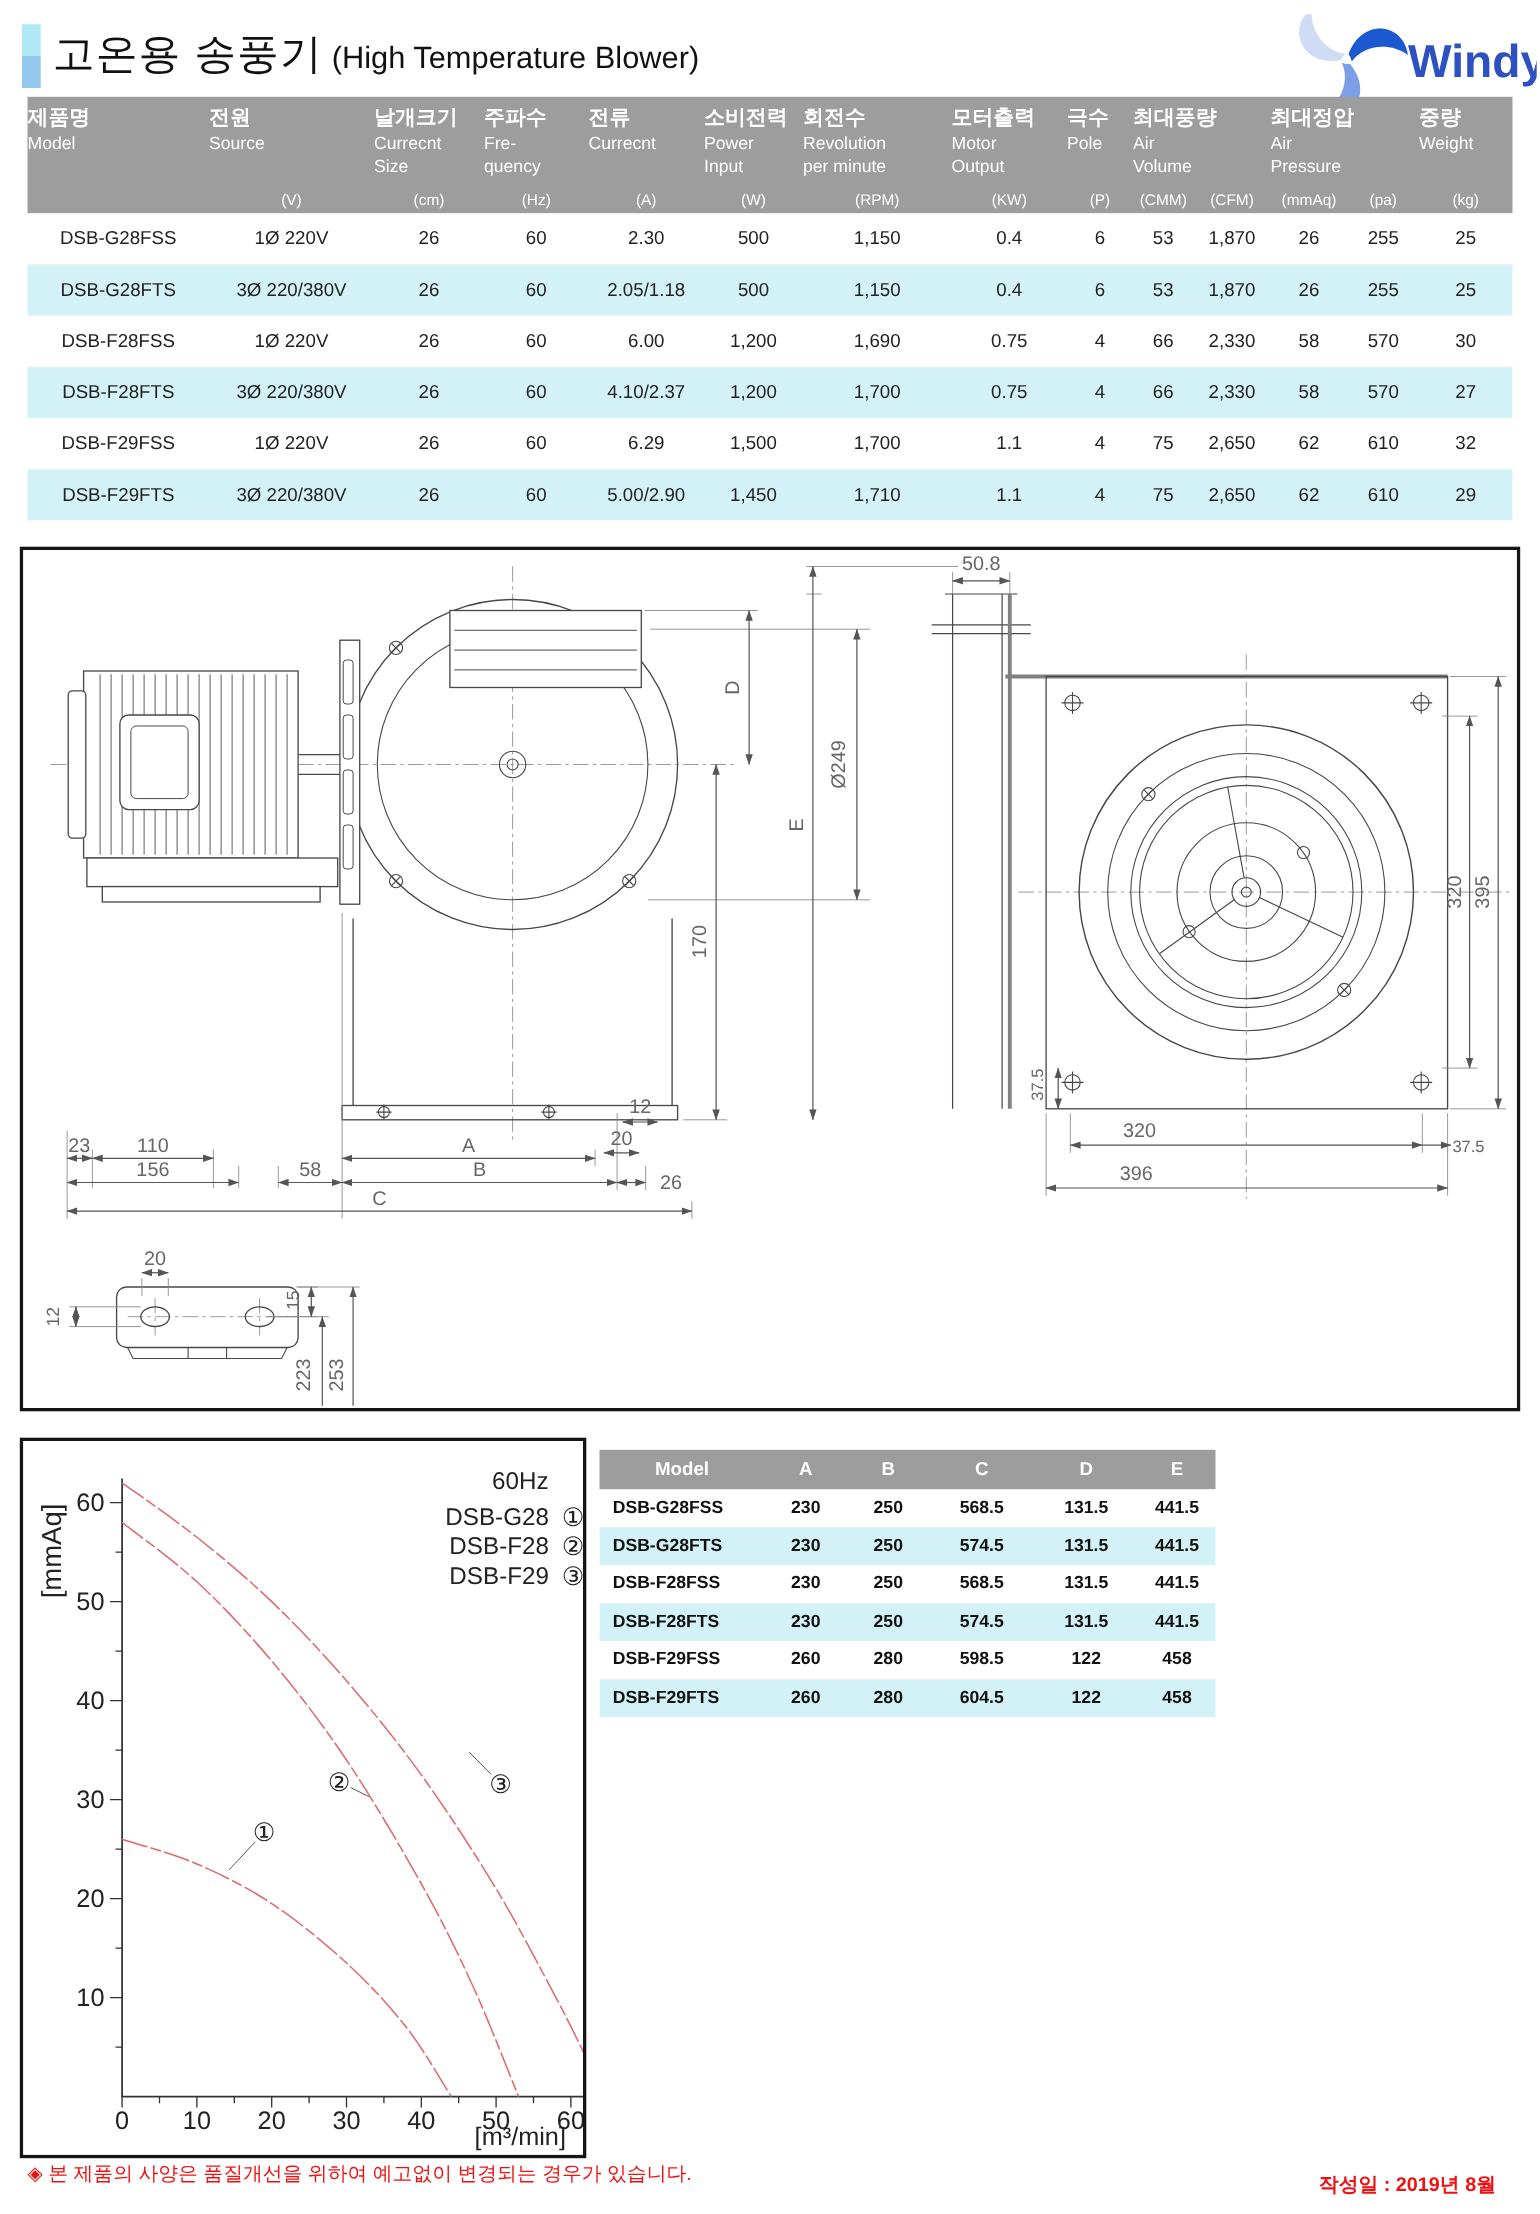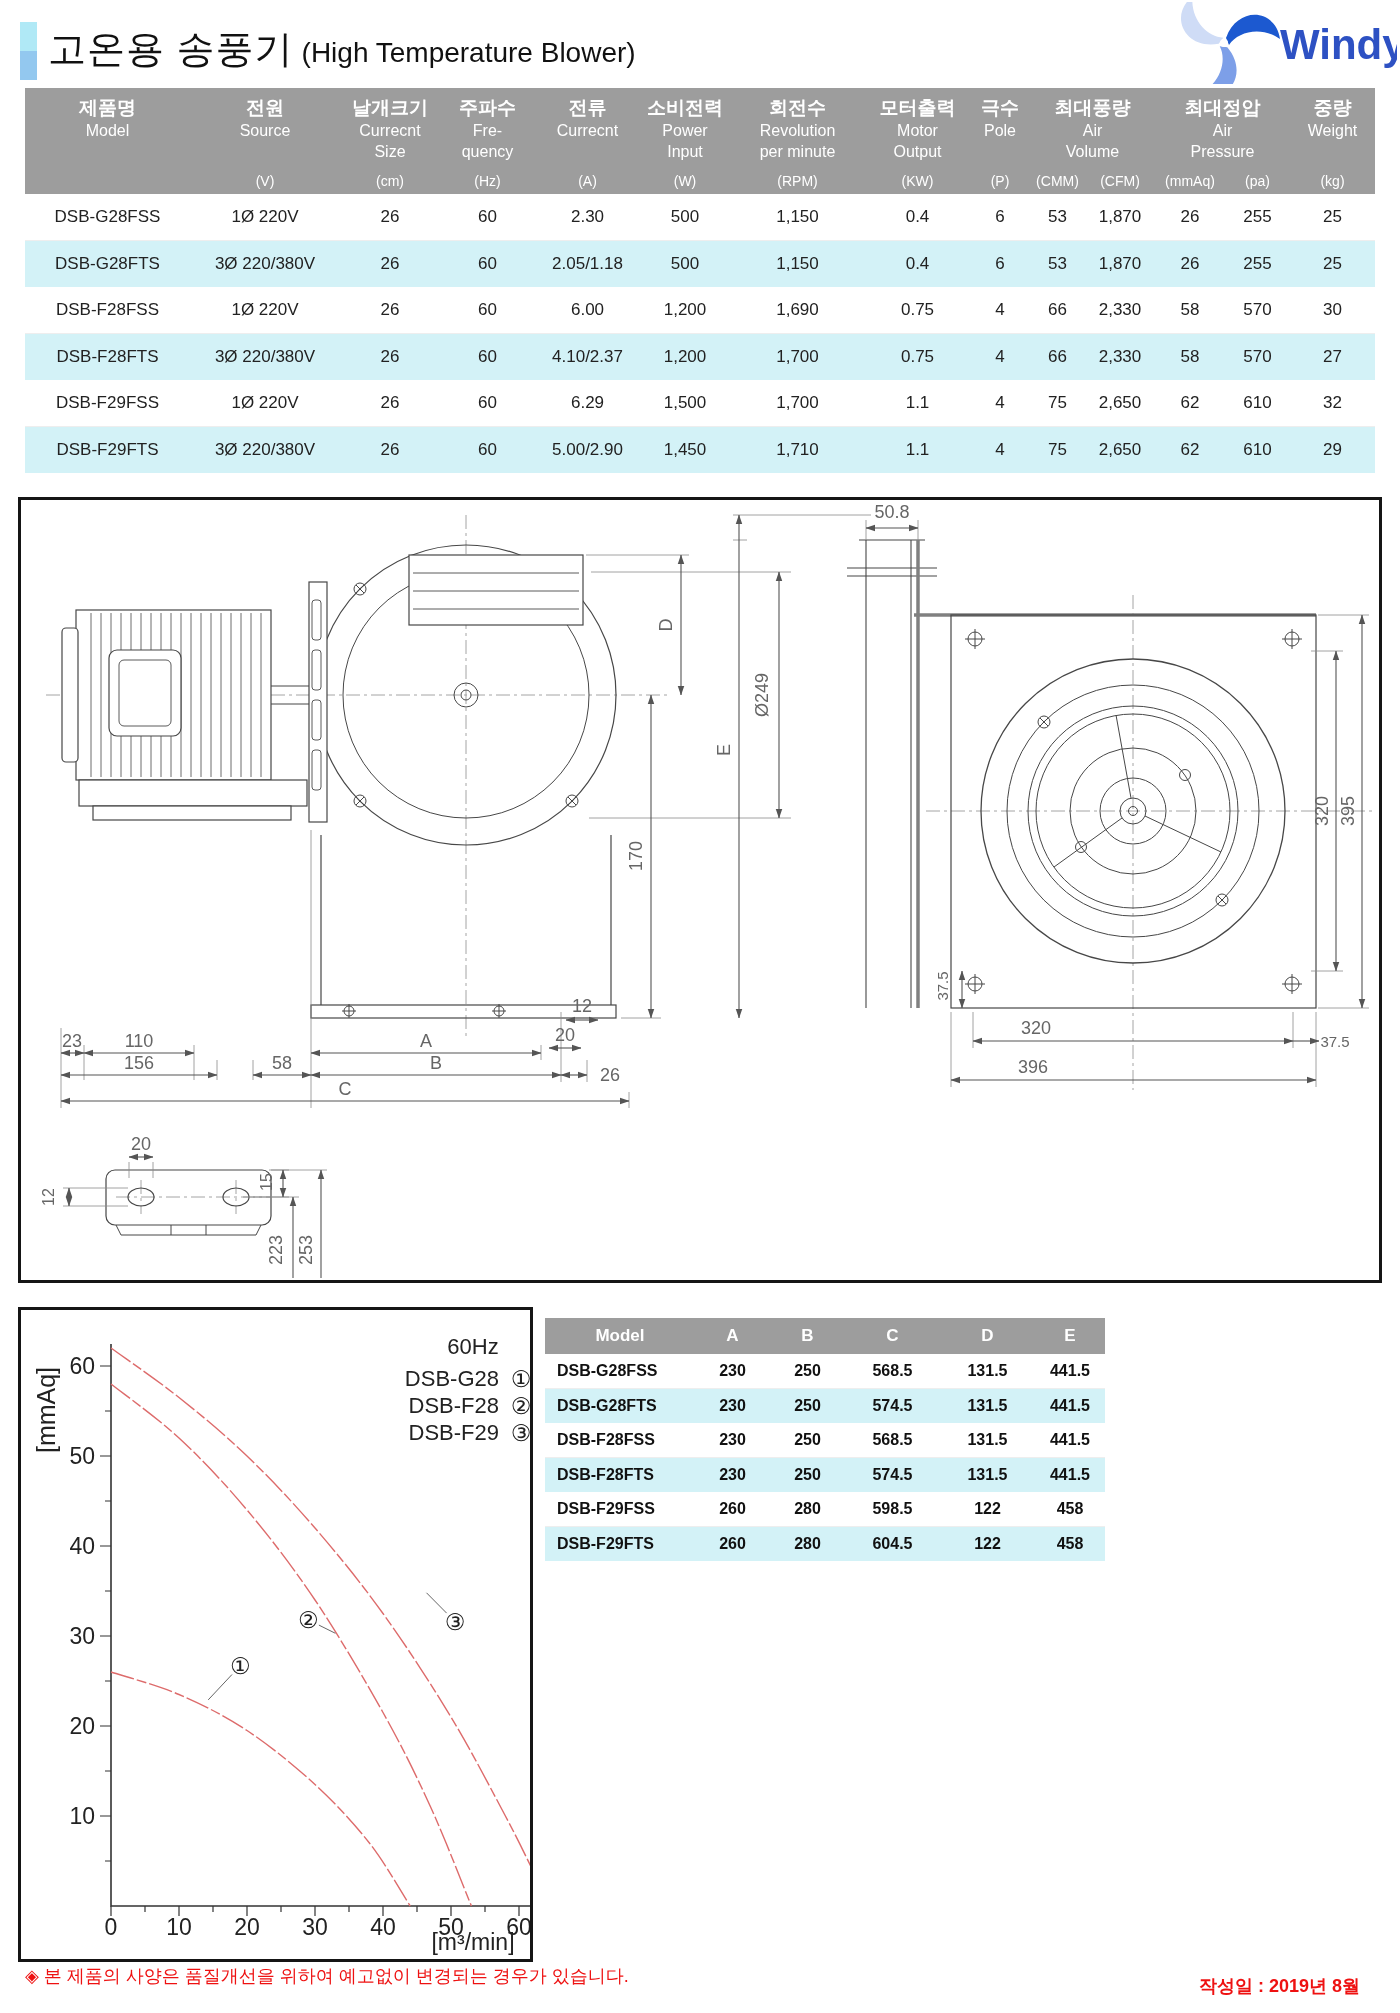--- a/index.html
+++ b/index.html
@@ -5,25 +5,25 @@
   html,body{margin:0;padding:0;}
   body{position:relative;width:1400px;height:2013px;background:#fff;
        font-family:"Liberation Sans","DejaVu Sans",sans-serif;color:#111;overflow:hidden;}
   
   .hdr{position:absolute;left:0;top:0;width:1400px;height:86px;}
   .accent{position:absolute;left:20px;top:22px;width:17px;height:58px;
           background:linear-gradient(#b0e9f6 0 50%,#93c8ef 50% 100%);}
   .title{position:absolute;left:48px;top:24px;white-space:nowrap;}
   .title .ko{font-size:38px;font-weight:500;letter-spacing:1px;}
   .title .en{font-size:28px;font-weight:400;margin-left:8px;}
-  .logo{position:absolute;left:1162px;top:2px;}
+  .logo{position:absolute;left:1162px;top:13px;}
   
   #spec-table{position:absolute;left:25px;top:88px;width:1350px;}
   .spec-hrow{display:grid;background:#9d9d9d;height:106px;}
-  .spec-hcell{display:flex;flex-direction:column;align-items:center;color:#fff;padding-top:7px;}
+  .spec-hcell{display:flex;flex-direction:column;align-items:flex-start;color:#fff;padding-top:7px;}
   .hko{font-size:19px;font-weight:bold;line-height:25px;}
   .hen{font-size:16px;line-height:21px;}
   .hunits{margin-top:auto;margin-bottom:5px;display:flex;}
   .hunits span{font-size:14px;text-align:center;}
   .spec-row{display:grid;height:46px;background:#fff;border-bottom:1px solid #eee;}
   .spec-row.zebra{background:#d3f2f7;border-bottom:none;}
   .spec-cell{display:flex;align-items:center;justify-content:center;font-size:17px;color:#222;}
   
   #drawing-box{position:absolute;left:18px;top:497px;width:1358px;height:780px;border:3px solid #151515;background:#fff;}
   

